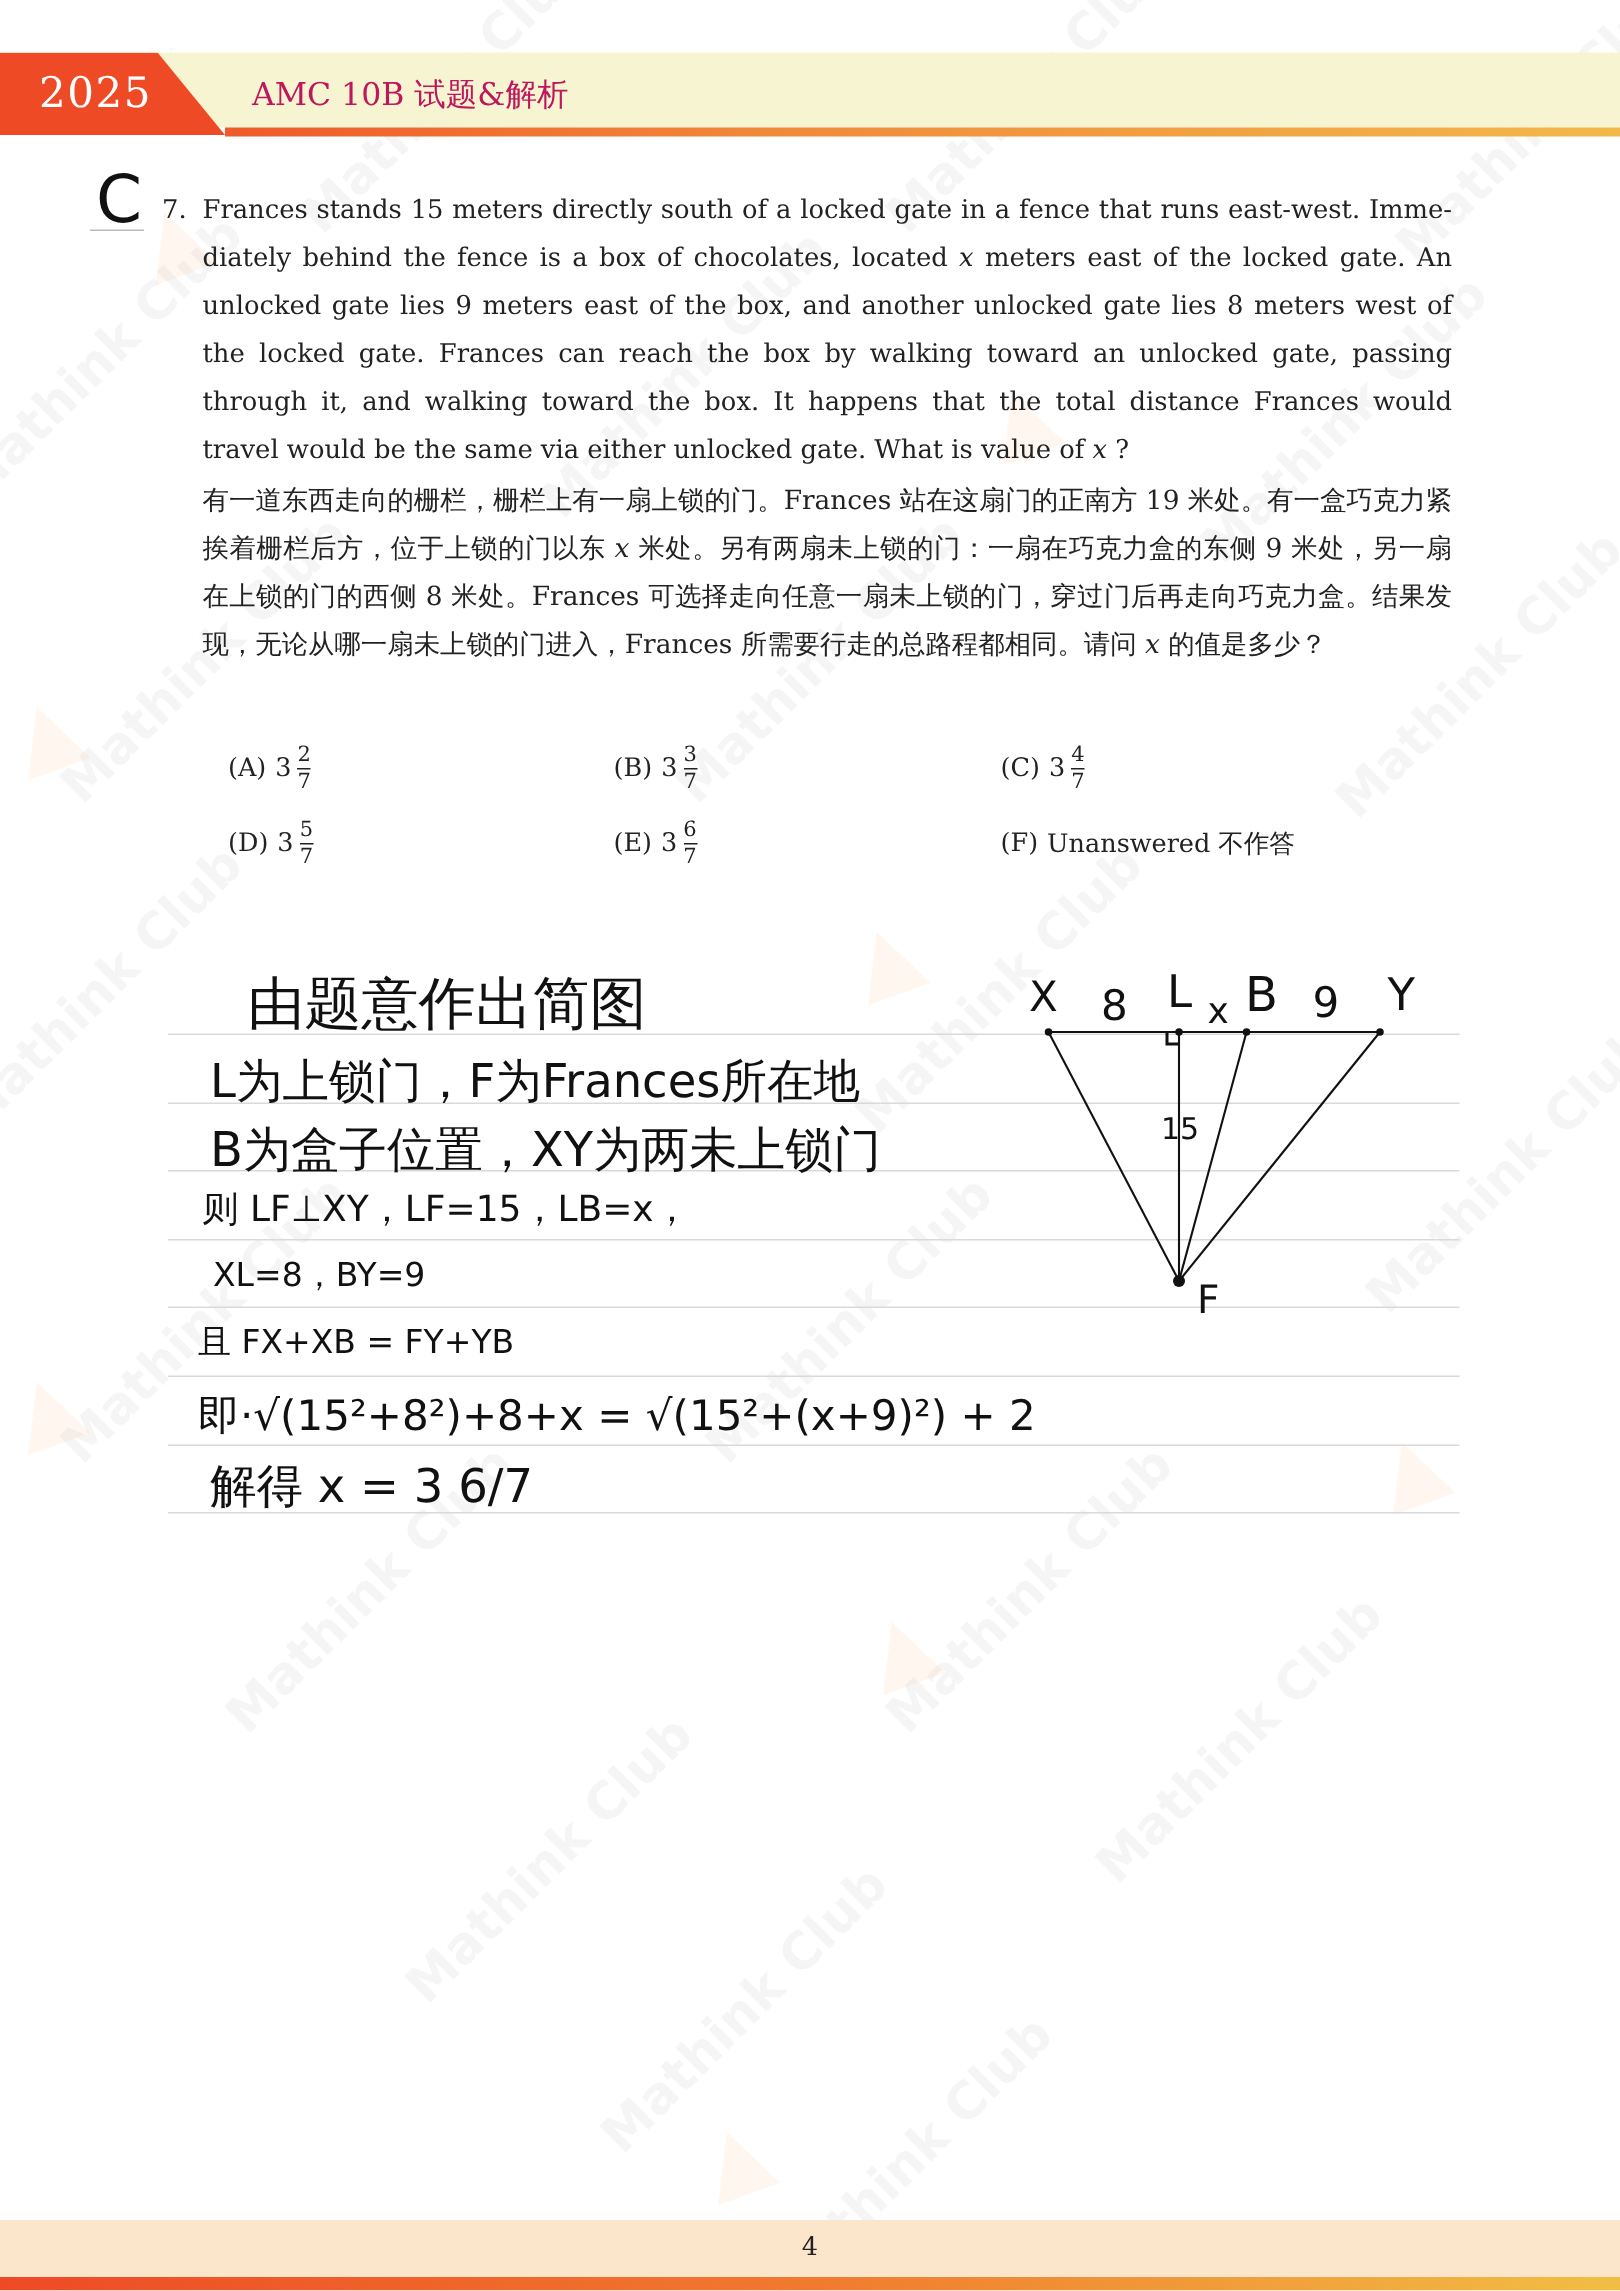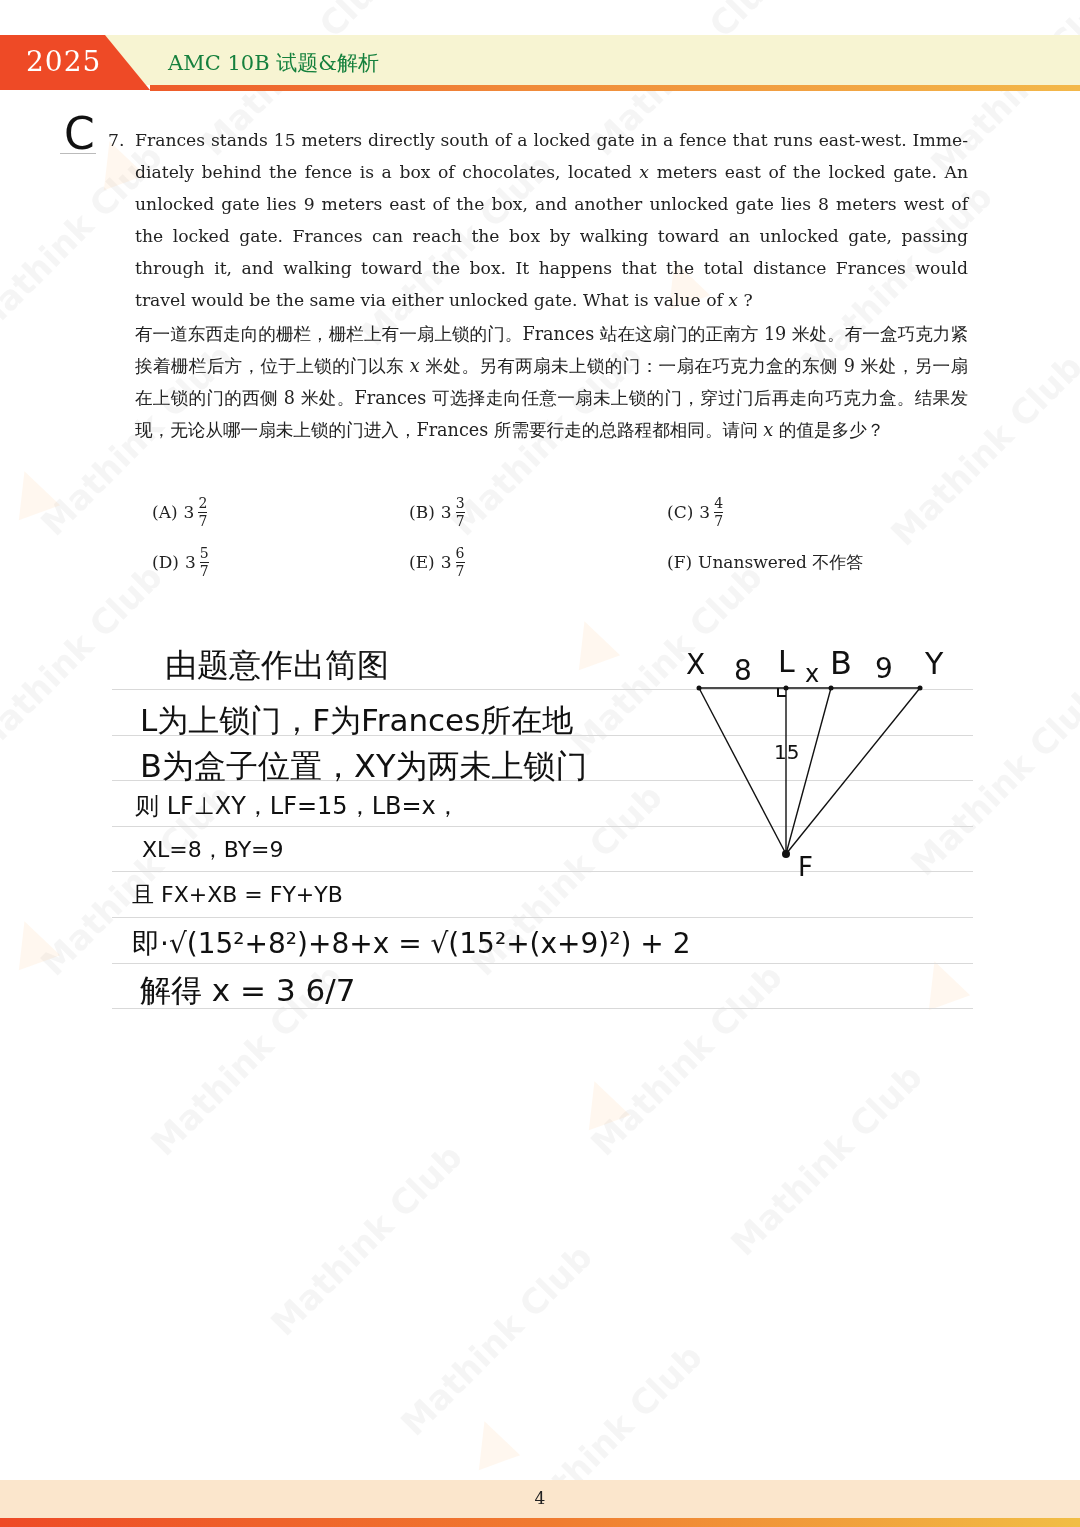--- a/index.html
+++ b/index.html
@@ -12,21 +12,21 @@
         pointer-events:none; }
   .wm-logo { position:absolute; width:0; height:0; border-left:22px solid transparent; border-right:22px solid transparent;
         border-bottom:44px solid rgba(255,190,120,0.12); transform:rotate(-20deg); pointer-events:none; }
 
   
   .header { position:absolute; left:0; top:35px; width:860px; height:57px; }
   .header-band { position:absolute; left:0; top:0; width:1080px; height:50px; background:#f7f4d2; }
   .header-red { position:absolute; left:0; top:0; width:150px; height:55px; background:#ee4a26;
                 clip-path:polygon(0 0, 105px 0, 150px 55px, 0 55px); }
   .header-year { position:absolute; left:26px; top:10px; font-size:28px; color:#fff; letter-spacing:1px; }
-  .header-title { position:absolute; left:168px; top:14px; font-size:21px; color:#15803d; }
+  .header-title { position:absolute; left:168px; top:14px; font-size:21px; color:#be185d; }
   .header-stripe { position:absolute; left:150px; top:50px; width:930px; height:6px;
                    background:linear-gradient(90deg,#ee5a2a,#f08a3a 40%,#f3b84a); }
 
   
   .answer-mark { position:absolute; left:64px; top:108px; font-family:"DejaVu Sans","Liberation Sans",sans-serif;
                  font-size:44px; color:#111; font-weight:normal; }
   .answer-underline { position:absolute; left:60px; top:153px; width:36px; height:1px; background:#bbb; }
 
   
   .problem { position:absolute; left:108px; top:124px; width:860px; font-size:17.2px; line-height:32px; }
@@ -163,21 +163,21 @@
   <div class="rule" style="top:735px"></div>
   <div class="rule" style="top:780px"></div>
   <div class="rule" style="top:826px"></div>
   <div class="rule" style="top:871px"></div>
   <div class="rule" style="top:917px"></div>
   <div class="rule" style="top:963px"></div>
   <div class="rule" style="top:1008px"></div>
 </div>
 
 <div>
-  <div class="hand" style="left:165px;top:644px;font-size:32px">由题意作出简图</div>
+  <div class="hand" style="left:165px;top:644px;font-size:38px">由题意作出简图</div>
   <div class="hand" style="left:140px;top:700px;font-size:31px">L为上锁门，F为Frances所在地</div>
   <div class="hand" style="left:140px;top:745px;font-size:32px">B为盒子位置，XY为两未上锁门</div>
   <div class="hand" style="left:135px;top:790px;font-size:24px">则 LF⊥XY，LF=15，LB=x，</div>
   <div class="hand" style="left:142px;top:835px;font-size:22px">XL=8，BY=9</div>
   <div class="hand" style="left:132px;top:880px;font-size:22px">且 FX+XB = FY+YB</div>
   <div class="hand" style="left:132px;top:925px;font-size:28px">即·√(15²+8²)+8+x = √(15²+(x+9)²) + 2</div>
   <div class="hand" style="left:140px;top:970px;font-size:31px">解得    x = 3 6/7</div>
 </div>
 
 <div class="diagram">

